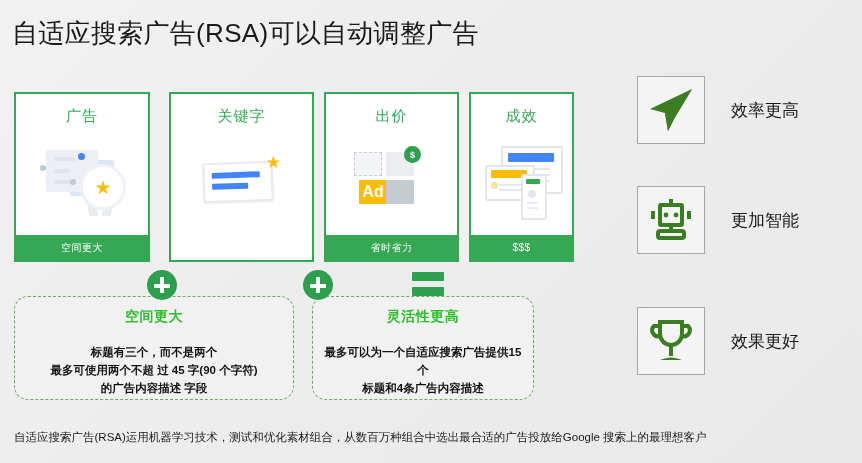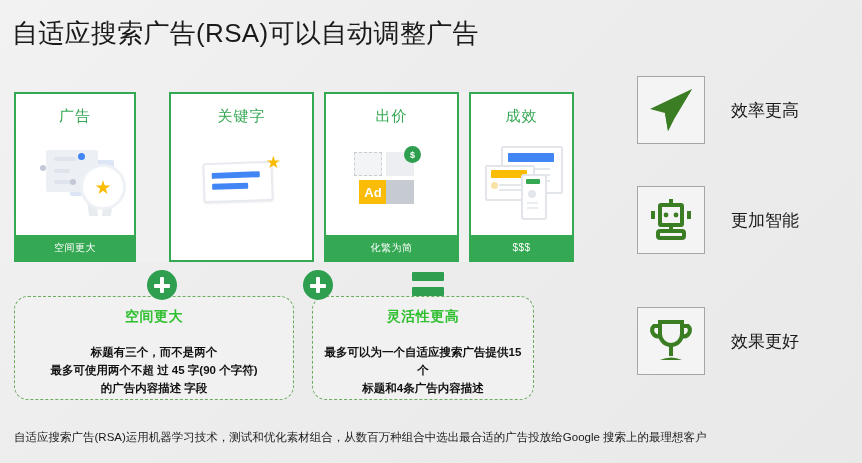--- a/index.html
+++ b/index.html
@@ -29,21 +29,21 @@
   }
   .panel .phead{
     color:#34A853;font-size:15px;text-align:center;margin-top:13px;
     font-weight:400;letter-spacing:1px;
   }
   .panel .pbody{flex:1;position:relative;}
   .panel .pfoot{
     height:25px;background:#34A853;color:#fff;font-size:10px;
     display:flex;align-items:center;justify-content:center;letter-spacing:.5px;
   }
-  .p1{left:0px;width:122px;}
+  .p1{left:0px;width:136px;}
   .p2{left:155px;width:145px;}
   .p3{left:310px;width:135px;}
   .p4{left:455px;width:105px;}
 
   
   .plus{
     position:absolute;width:30px;height:30px;border-radius:50%;
     background:#2E9E4F;top:178px;z-index:5;
   }
   .plus:before,.plus:after{
@@ -84,21 +84,21 @@
   .kwicon .cd b{position:absolute;left:7px;height:6px;background:#4285F4;border-radius:1px;display:block;}
   .kwicon .cd b:nth-of-type(1){top:8px;width:48px;}
   .kwicon .cd b:nth-of-type(2){top:19px;width:36px;}
   .kwicon .star{position:absolute;right:2px;top:-2px;color:#FBBC05;font-size:17px;line-height:1;}
 
   
   .bdicon{left:28px;top:26px;width:72px;height:58px;}
   .bdicon .q{position:absolute;width:28px;height:24px;}
   .bdicon .q1{left:0;top:0;background:#f3f4f6;border:1px dashed #c9ccd1;box-sizing:border-box;}
   .bdicon .q2{left:32px;top:0;background:#eceef1;}
-  .bdicon .q3{left:5px;top:28px;background:#FBBC05;color:#fff;font-size:13px;font-weight:bold;display:flex;align-items:center;justify-content:center;}
+  .bdicon .q3{left:5px;top:28px;background:#FBBC05;color:#fff;font-size:16px;font-weight:bold;display:flex;align-items:center;justify-content:center;}
   .bdicon .q4{left:32px;top:28px;background:#c6cad1;}
   .bdicon .dbadge{position:absolute;left:50px;top:-6px;width:17px;height:17px;border-radius:50%;background:#2E9E4F;color:#fff;font-size:9px;display:flex;align-items:center;justify-content:center;font-weight:bold;}
 
   
   .pficon{left:14px;top:20px;width:80px;height:70px;}
   .pficon .desk{position:absolute;left:16px;top:0;width:58px;height:44px;background:#fff;border:2px solid #e2e5ea;border-radius:2px;}
   .pficon .desk .bar{position:absolute;left:5px;top:5px;width:46px;height:9px;background:#4285F4;border-radius:1px;}
   .pficon .desk i{position:absolute;left:5px;height:2px;width:42px;background:#e4e7ec;display:block;}
   .pficon .desk i:nth-of-type(1){top:20px;}
   .pficon .desk i:nth-of-type(2){top:26px;}
@@ -197,21 +197,21 @@
       <div class="phead">出价</div>
       <div class="pbody">
         <div class="ico bdicon">
           <div class="q q1"></div>
           <div class="q q2"></div>
           <div class="q q3">Ad</div>
           <div class="q q4"></div>
           <div class="dbadge">$</div>
         </div>
       </div>
-      <div class="pfoot">化繁为简</div>
+      <div class="pfoot">省时省力</div>
     </div>
 
     <div class="equals">
         <i></i>
         <i></i>
       </div>
 
     <div class="panel p4">
       <div class="phead">成效</div>
       <div class="pbody">

